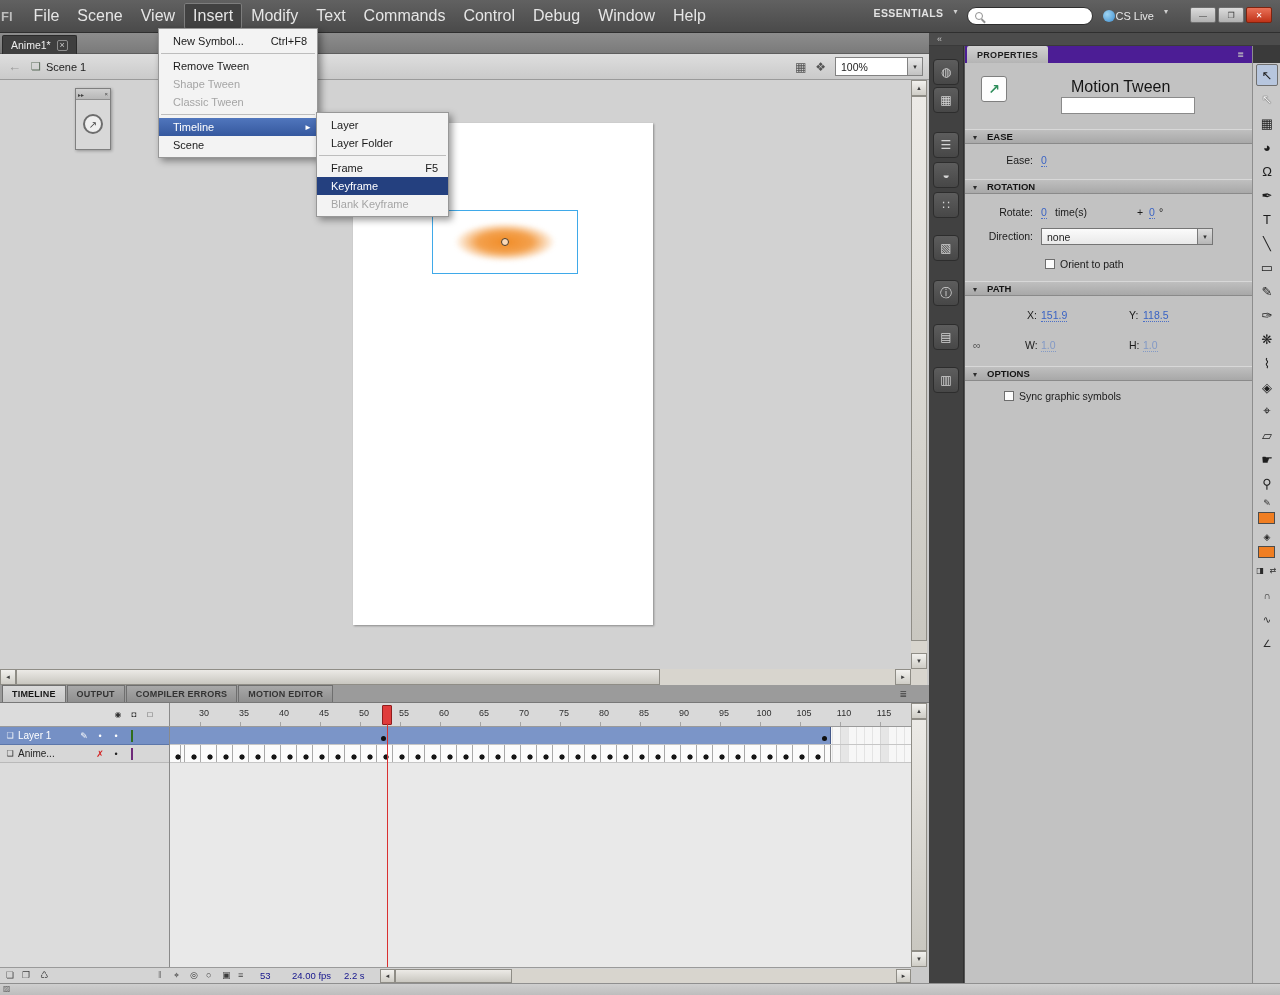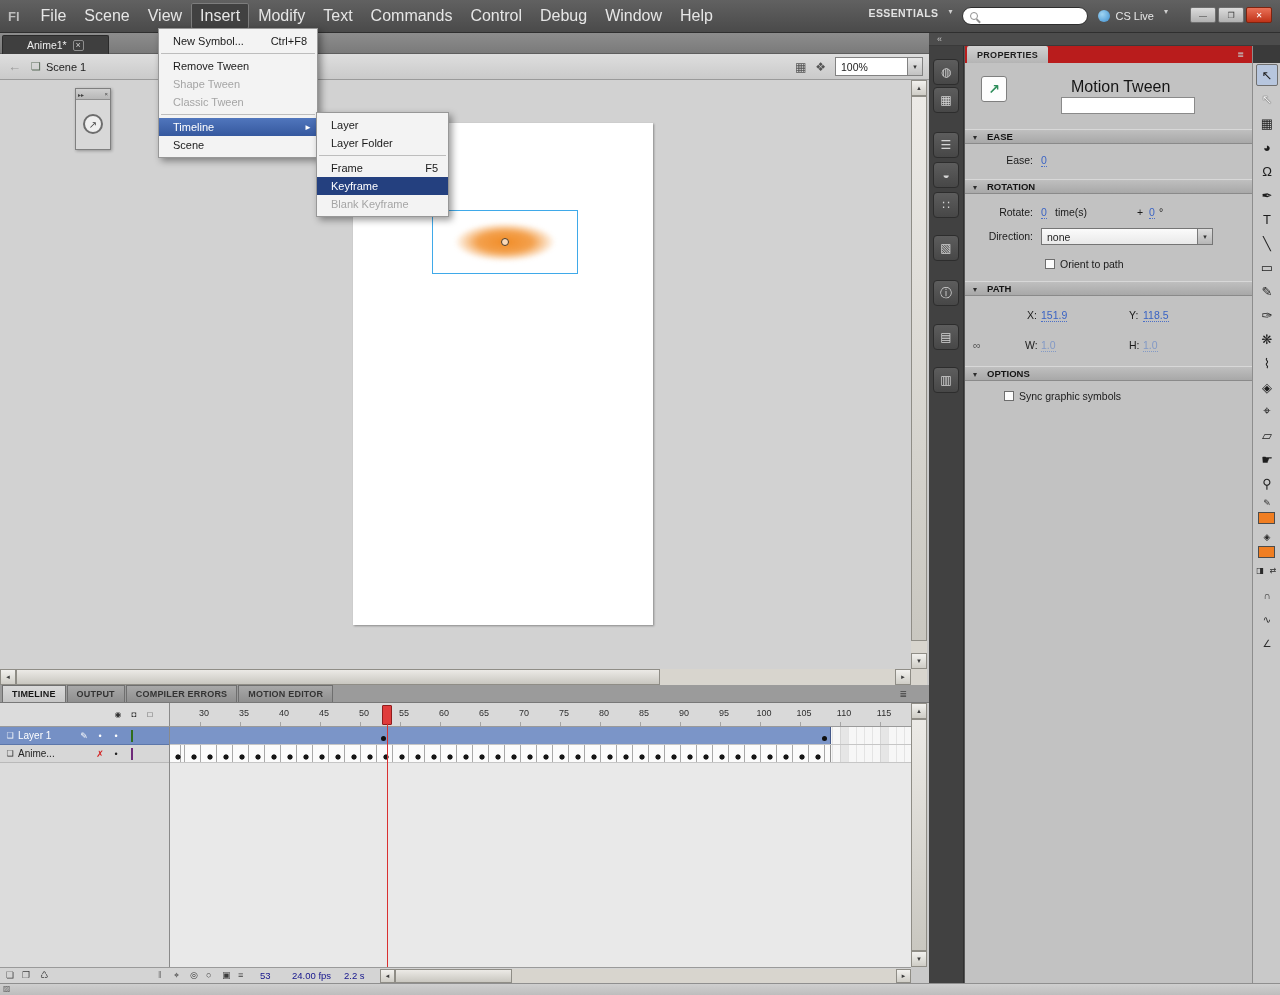--- a/index.html
+++ b/index.html
@@ -1,37 +1,37 @@
 <!DOCTYPE html>
 <html><head>
 <meta charset="utf-8">
 <style>
 *{margin:0;padding:0;box-sizing:border-box}
 html,body{width:1280px;height:995px}
 body{position:relative;overflow:hidden;background:#c9c9c9;font-family:"Liberation Sans","DejaVu Sans",sans-serif;font-size:11px;color:#222}
 
 #menubar{position:absolute;left:0;top:0;width:1280px;height:33px;background:linear-gradient(#616161,#4a4a4a);border-bottom:1px solid #2f2f2f;display:flex;align-items:center;z-index:20}
-#logo{font-weight:bold;font-size:13px;color:#bdbdbd;margin:0 12px 0 8px}
+#logo{font-weight:bold;font-size:13px;color:#bdbdbd;margin:0 12px 0 1px}
 .mbi{font-size:16px;color:#e6e6e6;padding:4px 9px;border-radius:2px}
 .mbi.active{background:#414141;box-shadow:inset 0 0 0 1px #7d7d7d}
 #mb-right{margin-left:auto;display:flex;gap:10px;padding-right:8px}
 #workspace{font-size:10.5px;font-weight:bold;color:#e2e2e2;letter-spacing:.4px}
 .ddg{font-size:8px;color:#cfcfcf}
 #searchbox{width:126px;height:18px;background:#fff;border-radius:9px;border:1px solid #2e2e2e;display:flex;align-items:center;padding-left:7px}
 .mag{width:8px;height:8px;border:1.5px solid #909090;border-radius:50%;position:relative}
 .mag::after{content:"";position:absolute;width:5px;height:1.5px;background:#909090;transform:rotate(45deg);right:-4px;bottom:-2px}
-#cslive{display:flex;align-items:center;gap:5px}
+#cslive{display:flex;align-items:center;}
 #csicon{width:12px;height:12px;border-radius:50%;background:radial-gradient(circle at 35% 35%,#9fd4f2,#3e8fd0)}
 #cslive .cstxt{font-size:11px;color:#e8e8e8}
 #winbtns{display:flex;gap:2px;margin-left:12px}
 .wbtn{width:26px;height:16px;border:1px solid #6e6e6e;border-radius:2px;background:linear-gradient(#dcdcdc,#b1b1b1);color:#333;font-size:8px;display:flex;align-items:center;justify-content:center}
 .wbtn.close{background:linear-gradient(#ea7258,#c03318);color:#fff;border-color:#7d2410}
 
 #tabstrip{position:absolute;left:0;top:33px;width:929px;height:21px;background:linear-gradient(#8d8d8d,#7a7a7a);border-bottom:1px solid #5e5e5e}
-#doctab{position:absolute;left:2px;top:2px;height:19px;background:#3f3f3f;border:1px solid #2a2a2a;border-bottom:none;border-radius:2px 2px 0 0;color:#eee;font-size:10.5px;display:flex;align-items:center;gap:6px;padding:0 24px}
+#doctab{position:absolute;left:2px;top:2px;height:19px;background:#3f3f3f;border:1px solid #2a2a2a;border-bottom:none;border-radius:2px 2px 0 0;color:#eee;font-size:10.5px;display:flex;align-items:center;gap:6px;padding:0 8px}
 #doctab .close{color:#ccc;font-size:9px;width:11px;height:11px;line-height:9px;text-align:center;border:1px solid #8f8f8f;border-radius:2px}
 #dockstrip{position:absolute;left:929px;top:33px;width:351px;height:13px;background:#4c4c4c;border-bottom:1px solid #3a3a3a;color:#c6c6c6;font-size:9px;line-height:12px;padding-left:8px}
 
 #editbar{position:absolute;left:0;top:54px;width:929px;height:26px;background:linear-gradient(#dedede,#cacaca);border-bottom:1px solid #9a9a9a;display:flex;align-items:center}
 #backarrow{color:#9a9a9a;font-size:13px;margin:0 10px 0 8px}
 #sceneicon{color:#5a6b5a;font-size:11px;margin-right:5px}
 #scenelabel{font-size:11px;color:#1e1e1e}
 #editbar-right{margin-left:auto;display:flex;align-items:center;gap:9px;padding-right:6px}
 .ebicon{color:#555;font-size:12px}
 #zoomcombo{width:88px;height:19px;background:#fff;border:1px solid #828282;position:relative}
@@ -83,21 +83,21 @@
 #tl-bottom span.g{position:absolute;top:2px;font-size:9px;color:#3c3c3c}
 #tl-bottom span.t{position:absolute;top:2px;font-size:9.5px;color:#14148c}
 
 #statusbar{position:absolute;left:0;top:983px;width:1280px;height:12px;background:linear-gradient(#cfcfcf,#bdbdbd);border-top:1px solid #8f8f8f}
 #statusbar .grip{position:absolute;left:3px;top:0;font-size:8px;color:#666}
 
 #icondock{position:absolute;left:929px;top:46px;width:35px;height:937px;background:#414141;border-right:1px solid #303030}
 .dicon{position:absolute;left:4px;width:26px;height:26px;border-radius:4px;background:linear-gradient(#5d5d5d,#474747);border:1px solid #2d2d2d;color:#d5d5d5;font-size:12px;display:flex;align-items:center;justify-content:center}
 
 #props{position:absolute;left:964px;top:46px;width:288px;height:937px;background:#c2c2c2;border-left:1px solid #565656}
-#props-tabs{position:relative;height:17px;background:#b91c1c}
+#props-tabs{position:relative;height:17px;background:#4c1d95}
 #props-tab{position:absolute;left:2px;top:0;height:17px;padding:0 10px;background:linear-gradient(#d2d2d2,#b4b4b4);font-size:9px;font-weight:bold;color:#1c1c1c;display:flex;align-items:center;letter-spacing:.3px;border-radius:2px 2px 0 0}
 #props .pm{position:absolute;right:8px;top:4px;color:#c2c2c2;font-size:8px}
 #mticon{position:absolute;left:16px;top:30px;width:26px;height:26px;background:#fdfdfd;border:1px solid #7f7f7f;border-radius:3px;display:flex;align-items:center;justify-content:center;font-size:14px;font-weight:bold;color:#2f8e5b}
 #mtlabel{position:absolute;left:106px;top:32px;font-size:16px;color:#161616}
 #mtname{position:absolute;left:96px;top:51px;width:134px;height:17px;border:1px solid #8a8a8a;background:#fff;font-size:11px;padding:0 3px}
 .sechdr{position:absolute;left:0;width:288px;height:15px;background:linear-gradient(#bfbfbf,#a8a8a8);border-top:1px solid #d8d8d8;border-bottom:1px solid #8a8a8a;font-size:9.5px;font-weight:bold;color:#141414;line-height:13px;padding-left:22px}
 .sechdr .tri{position:absolute;left:8px;top:1px;font-size:8px;color:#2c2c2c;font-weight:normal}
 .prow{position:absolute;left:0;width:288px;height:18px}
 .plab{position:absolute;top:2px;font-size:10.5px;color:#1b1b1b}
 .plab.r{left:0;width:68px;text-align:right}

